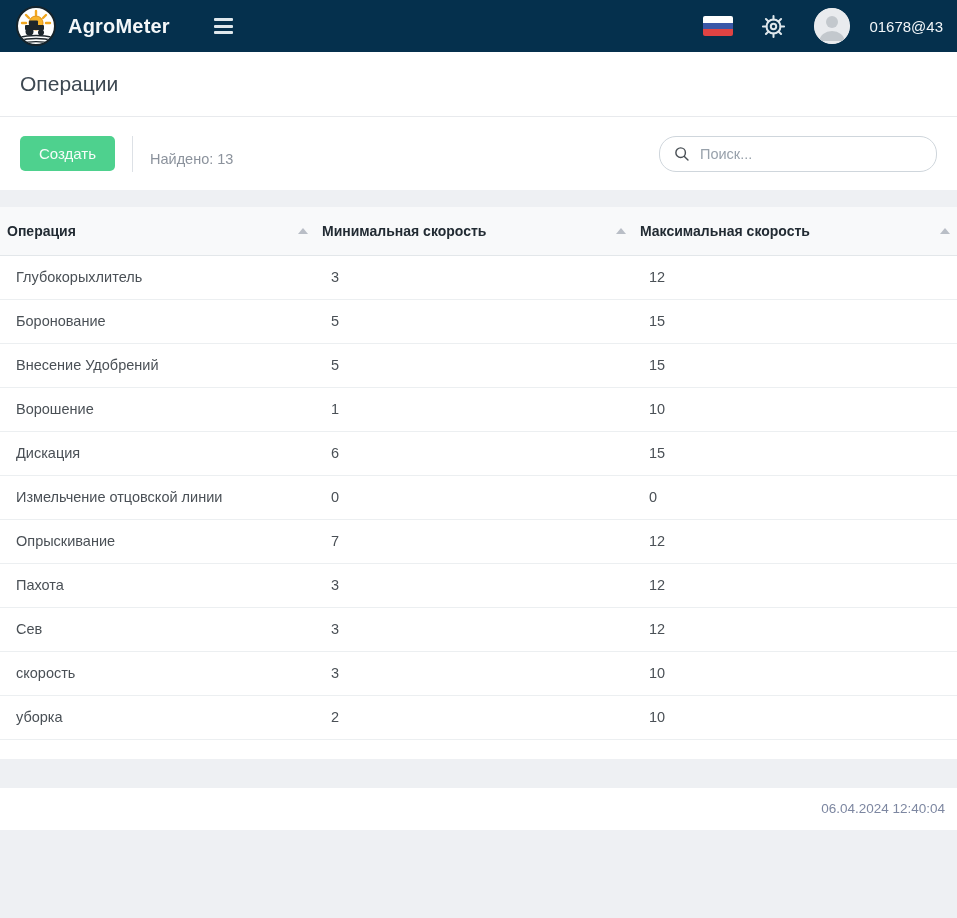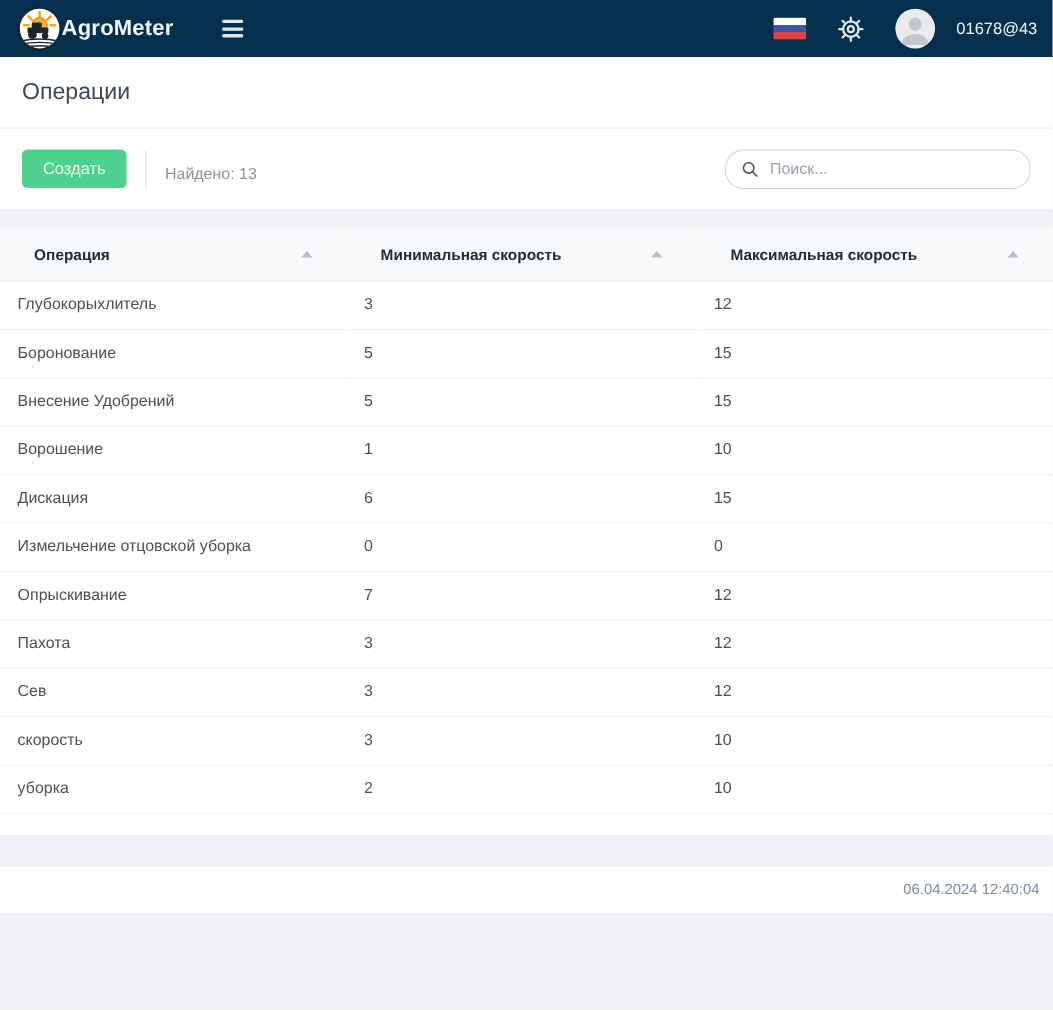--- a/index.html
+++ b/index.html
@@ -12,21 +12,21 @@
   }
 
   
   .app-header {
     height: 52px;
     background: var(--header-bg, #05304d);
     display: flex;
     align-items: center;
     padding: 0 14px 0 16px;
   }
-  .brand { display: flex; align-items: center; gap: 0; cursor: pointer; }
+  .brand { display: flex; align-items: center; gap: 12px; cursor: pointer; }
   .brand-name { color: #f4f7f9; font-size: 20px; font-weight: 700; letter-spacing: .2px; }
   .menu-btn {
     background: transparent; border: 0; cursor: pointer;
     margin-left: 40px; padding: 6px 4px;
     display: flex; flex-direction: column; gap: 3.5px;
   }
   .menu-btn span { display: block; width: 19px; height: 3px; background: #dfe7ec; border-radius: 1px; }
   .header-right { margin-left: auto; display: flex; align-items: center; gap: 27px; }
   .flag {
     width: 30px; height: 20px; border-radius: 2px; overflow: hidden;
@@ -84,21 +84,21 @@
 
   
   .table-card { background: #fff; padding-bottom: 19px; }
   table { width: 100%; border-collapse: collapse; table-layout: fixed; }
   col.c1 { width: 315px; } col.c2 { width: 318px; } col.c3 { width: auto; }
   thead th {
     background: #f8f9fa;
     height: 48px;
     text-align: left;
     font-size: 14px; font-weight: 700; color: #222b33;
-    padding: 0 31px;
+    padding: 0 7px;
     border-bottom: 1px solid #e3e7ea;
     cursor: pointer;
   }
   .th-inner { display: flex; align-items: center; justify-content: space-between; }
   .sort-tri {
     width: 0; height: 0; flex-shrink: 0;
     border-left: 5.5px solid transparent;
     border-right: 5.5px solid transparent;
     border-bottom: 6.5px solid #b9bec6;
     margin-left: 8px;
@@ -262,21 +262,21 @@
           <td>Ворошение</td>
           <td>1</td>
           <td>10</td>
         </tr>
         <tr>
           <td>Дискация</td>
           <td>6</td>
           <td>15</td>
         </tr>
         <tr>
-          <td>Измельчение отцовской уборка</td>
+          <td>Измельчение отцовской линии</td>
           <td>0</td>
           <td>0</td>
         </tr>
         <tr>
           <td>Опрыскивание</td>
           <td>7</td>
           <td>12</td>
         </tr>
         <tr>
           <td>Пахота</td>

